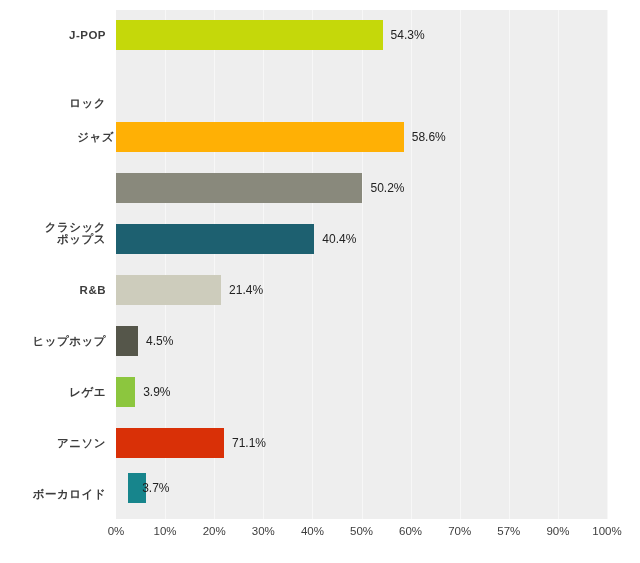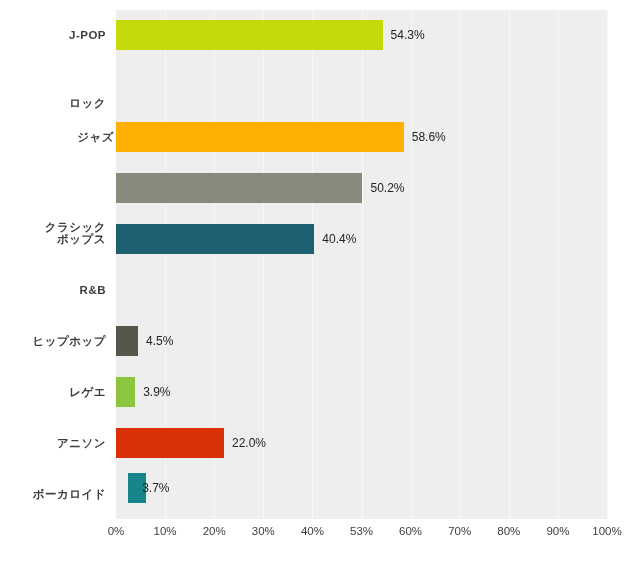--- a/index.html
+++ b/index.html
@@ -153,58 +153,62 @@
       </div>
       <div class="bar-row" style="top: 203.6px; height: 50.9px;">
         <div class="cat-label" style="top: 50%; transform: translateY(-50%); color: rgb(61, 61, 61);">ポップス</div>
         <div class="bar-track" style="width: 491px; height: 30px; top: 10.45px;">
           <div class="bar" title="ポップス 40.4%" style="width: 198.364px; background: rgb(29, 96, 112);"></div>
           <div class="bar-value" style="left: 206.364px; color: rgb(34, 34, 34);">40.4%</div>
         </div>
       </div>
       <div class="bar-row" style="top: 254.5px; height: 50.9px;">
         <div class="cat-label" style="top: 50%; transform: translateY(-50%); color: rgb(61, 61, 61);">R&amp;B</div>
+        <div class="bar-track" style="width: 491px; height: 30px; top: 10.45px;">
+          <div class="bar" title="R&amp;B 21.4%" style="width: 105.074px; background: rgb(205, 204, 188);"></div>
+          <div class="bar-value" style="left: 113.074px; color: rgb(34, 34, 34);">21.4%</div>
+        </div>
       </div>
       <div class="bar-row" style="top: 305.4px; height: 50.9px;">
         <div class="cat-label" style="top: 50%; transform: translateY(-50%); color: rgb(61, 61, 61);">ヒップホップ</div>
         <div class="bar-track" style="width: 542px; height: 30px; top: 10.45px;">
           <div class="bar" title="ヒップホップ 4.5%" style="width: 22.095px; background: rgb(85, 86, 74);"></div>
           <div class="bar-value" style="left: 30.095px; color: rgb(34, 34, 34);">4.5%</div>
         </div>
       </div>
       <div class="bar-row" style="top: 356.3px; height: 50.9px;">
         <div class="cat-label" style="top: 50%; transform: translateY(-50%); color: rgb(61, 61, 61);">レゲエ</div>
         <div class="bar-track" style="width: 449px; height: 30px; top: 10.45px;">
           <div class="bar" title="レゲエ 3.9%" style="width: 19.149px; background: rgb(140, 198, 62);"></div>
           <div class="bar-value" style="left: 27.149px; color: rgb(34, 34, 34);">3.9%</div>
         </div>
       </div>
       <div class="bar-row" style="top: 407.2px; height: 50.9px;">
         <div class="cat-label" style="top: 50%; transform: translateY(-50%); color: rgb(61, 61, 61);">アニソン</div>
         <div class="bar-track" style="width: 491px; height: 30px; top: 10.45px;">
           <div class="bar" title="アニソン 22.0%" style="width: 108.02px; background: rgb(217, 48, 7);"></div>
-          <div class="bar-value" style="left: 116.02px; color: rgb(34, 34, 34);">22.0%</div>
+          <div class="bar-value" style="left: 116.02px; color: rgb(34, 34, 34);">71.1%</div>
         </div>
       </div>
       <div class="bar-row" style="top: 458.1px; height: 50.9px;">
         <div class="cat-label" style="top: 50%; transform: translateY(-50%); color: rgb(61, 61, 61);">ボーカロイド</div>
         <div class="bar-track" style="width: 522px; height: 30px; top: 5px; padding-left: 12px;">
           <div class="bar" title="ボーカロイド 3.7%" style="width: 18.167px; background: rgb(23, 133, 140);"></div>
           <div class="bar-value" style="left: 26.167px; color: rgb(34, 34, 34);">3.7%</div>
         </div>
       </div>
     </div>
 
   <div id="x-axis">
       <div class="tick-label" style="left: 0px; color: rgb(61, 61, 61);">0%</div>
       <div class="tick-label" style="left: 49.1px; color: rgb(61, 61, 61);">10%</div>
       <div class="tick-label" style="left: 98.2px; color: rgb(61, 61, 61);">20%</div>
       <div class="tick-label" style="left: 147.3px; color: rgb(61, 61, 61);">30%</div>
       <div class="tick-label" style="left: 196.4px; color: rgb(61, 61, 61);">40%</div>
-      <div class="tick-label" style="left: 245.5px; color: rgb(61, 61, 61);">53%</div>
+      <div class="tick-label" style="left: 245.5px; color: rgb(61, 61, 61);">50%</div>
       <div class="tick-label" style="left: 294.6px; color: rgb(61, 61, 61);">60%</div>
       <div class="tick-label" style="left: 343.7px; color: rgb(61, 61, 61);">70%</div>
-      <div class="tick-label" style="left: 392.8px; color: rgb(61, 61, 61);">80%</div>
+      <div class="tick-label" style="left: 392.8px; color: rgb(61, 61, 61);">57%</div>
       <div class="tick-label" style="left: 441.9px; color: rgb(61, 61, 61);">90%</div>
       <div class="tick-label" style="left: 491px; color: rgb(61, 61, 61);">100%</div>
     </div>
 
 </div>
 
 </body></html>

